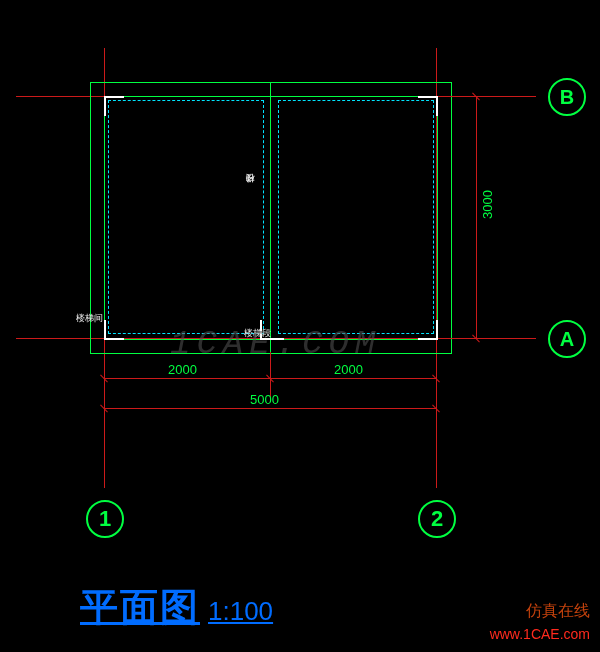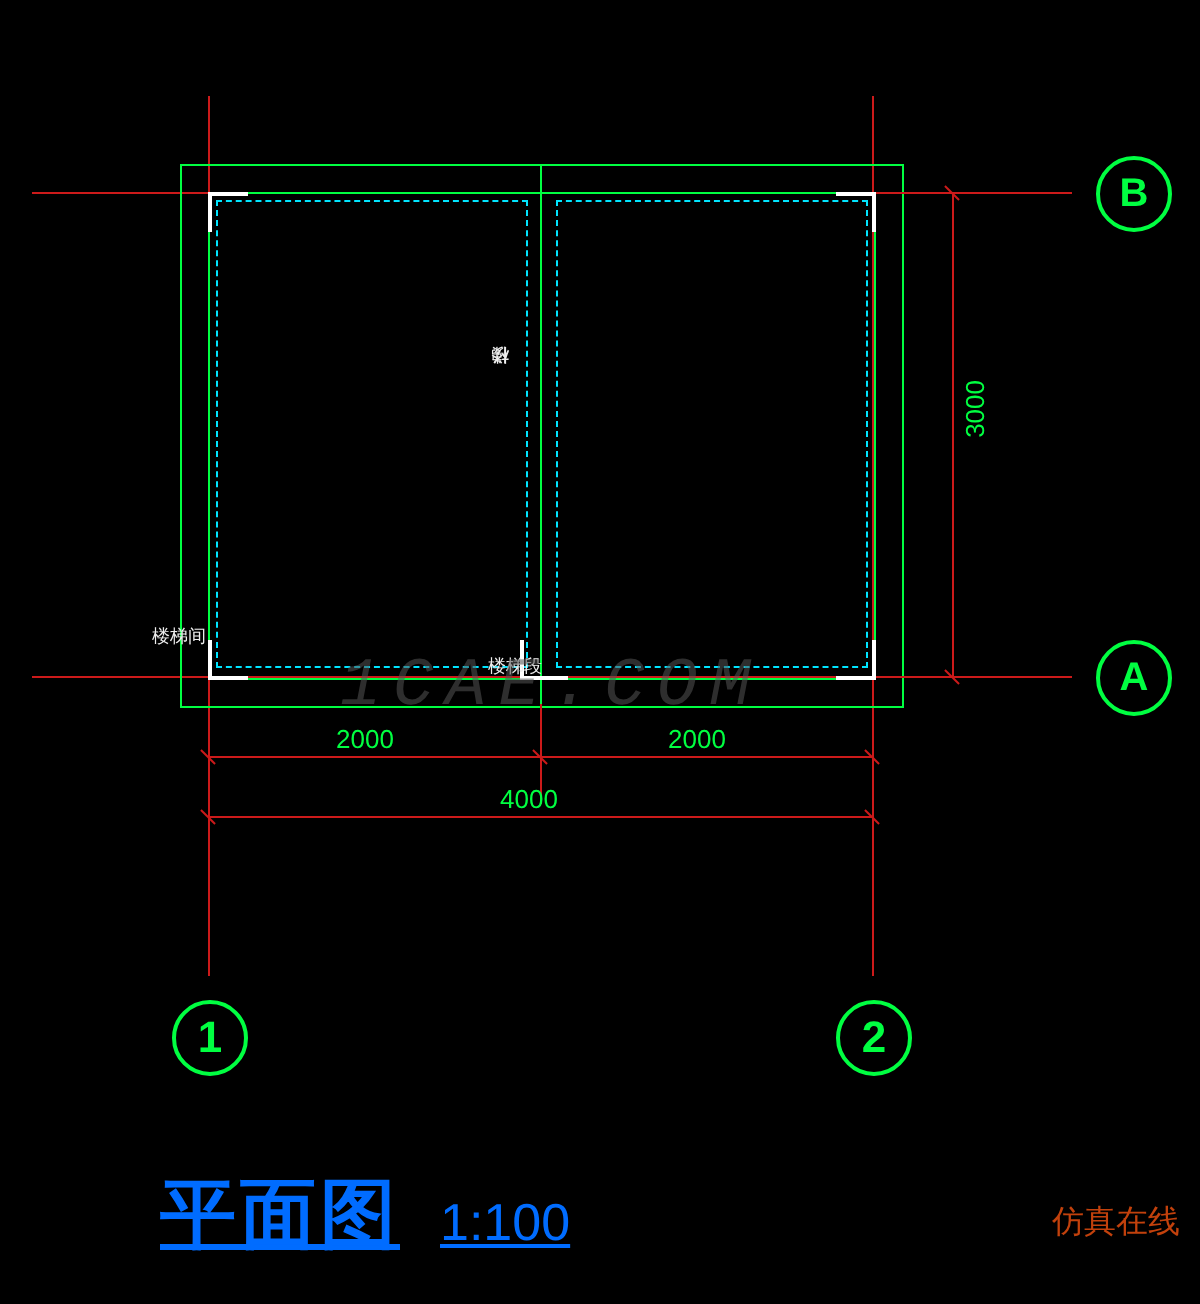--- a/index.html
+++ b/index.html
@@ -32,21 +32,21 @@
   .dimtxt.v{writing-mode:vertical-rl;transform:rotate(180deg)}
   .slashmark{position:absolute;width:10px;height:1px;background:#cc1a1a;transform:rotate(45deg)}
 
   
   .bubble{position:absolute;width:34px;height:34px;border:2px solid #00ff41;border-radius:50%;color:#00ff41;font-weight:bold;font-size:20px;display:flex;align-items:center;justify-content:center;background:#000}
   .bubble.num{font-size:22px}
 
   
   .title{position:absolute;left:80px;top:582px;display:flex;align-items:baseline}
   .title a{color:#006cff;font-size:38px;font-weight:bold;text-decoration:underline;letter-spacing:2px}
-  .ratio{color:#006cff;font-size:26px;margin-left:20px;text-decoration:underline}
+  .ratio{color:#006cff;font-size:26px;margin-left:8px;text-decoration:underline}
 
   
   .wm1{position:absolute;left:170px;top:325px;color:#555;font-size:34px;letter-spacing:6px;font-family:Liberation Mono, monospace;opacity:0.55;font-style:italic}
   .wm2{position:absolute;right:10px;bottom:30px;color:#c2410c;font-size:16px;font-family:Liberation Mono, monospace}
   .wm3{position:absolute;right:10px;bottom:10px;color:#ff2a1e;font-size:14px;font-family:Arial}
 </style>
 </head>
 <body>
 
 <div class="stage">
@@ -86,21 +86,21 @@
   <div class="gridline vline" style="left:270px;top:352px;height:50px"></div>
   <div class="slashmark" style="left:99px;top:378px"></div>
   <div class="slashmark" style="left:265px;top:378px"></div>
   <div class="slashmark" style="left:431px;top:378px"></div>
   <span class="dimtxt" style="left:168px;top:362px">2000</span>
   <span class="dimtxt" style="left:334px;top:362px">2000</span>
 
   <div class="dimline" style="left:104px;top:408px;width:332px;height:1px"></div>
   <div class="slashmark" style="left:99px;top:408px"></div>
   <div class="slashmark" style="left:431px;top:408px"></div>
-  <span class="dimtxt" style="left:250px;top:392px">4000</span>
+  <span class="dimtxt" style="left:250px;top:392px">5000</span>
 
   <div class="bubble" style="left:548px;top:78px">
       <span>B</span>
     </div>
   <div class="bubble" style="left:548px;top:320px">
       <span>A</span>
     </div>
 
   <div class="bubble num" style="left:86px;top:500px">
       <span>1</span>
@@ -110,13 +110,14 @@
     </div>
 
   <div class="wm1">1CAE.COM</div>
 
   <div class="title">
     <a>平面图</a>
     <span class="ratio">1:100</span>
   </div>
 
   <div class="wm2">仿真在线</div>
+  <div class="wm3">www.1CAE.com</div>
 </div>
 
 </body></html>

